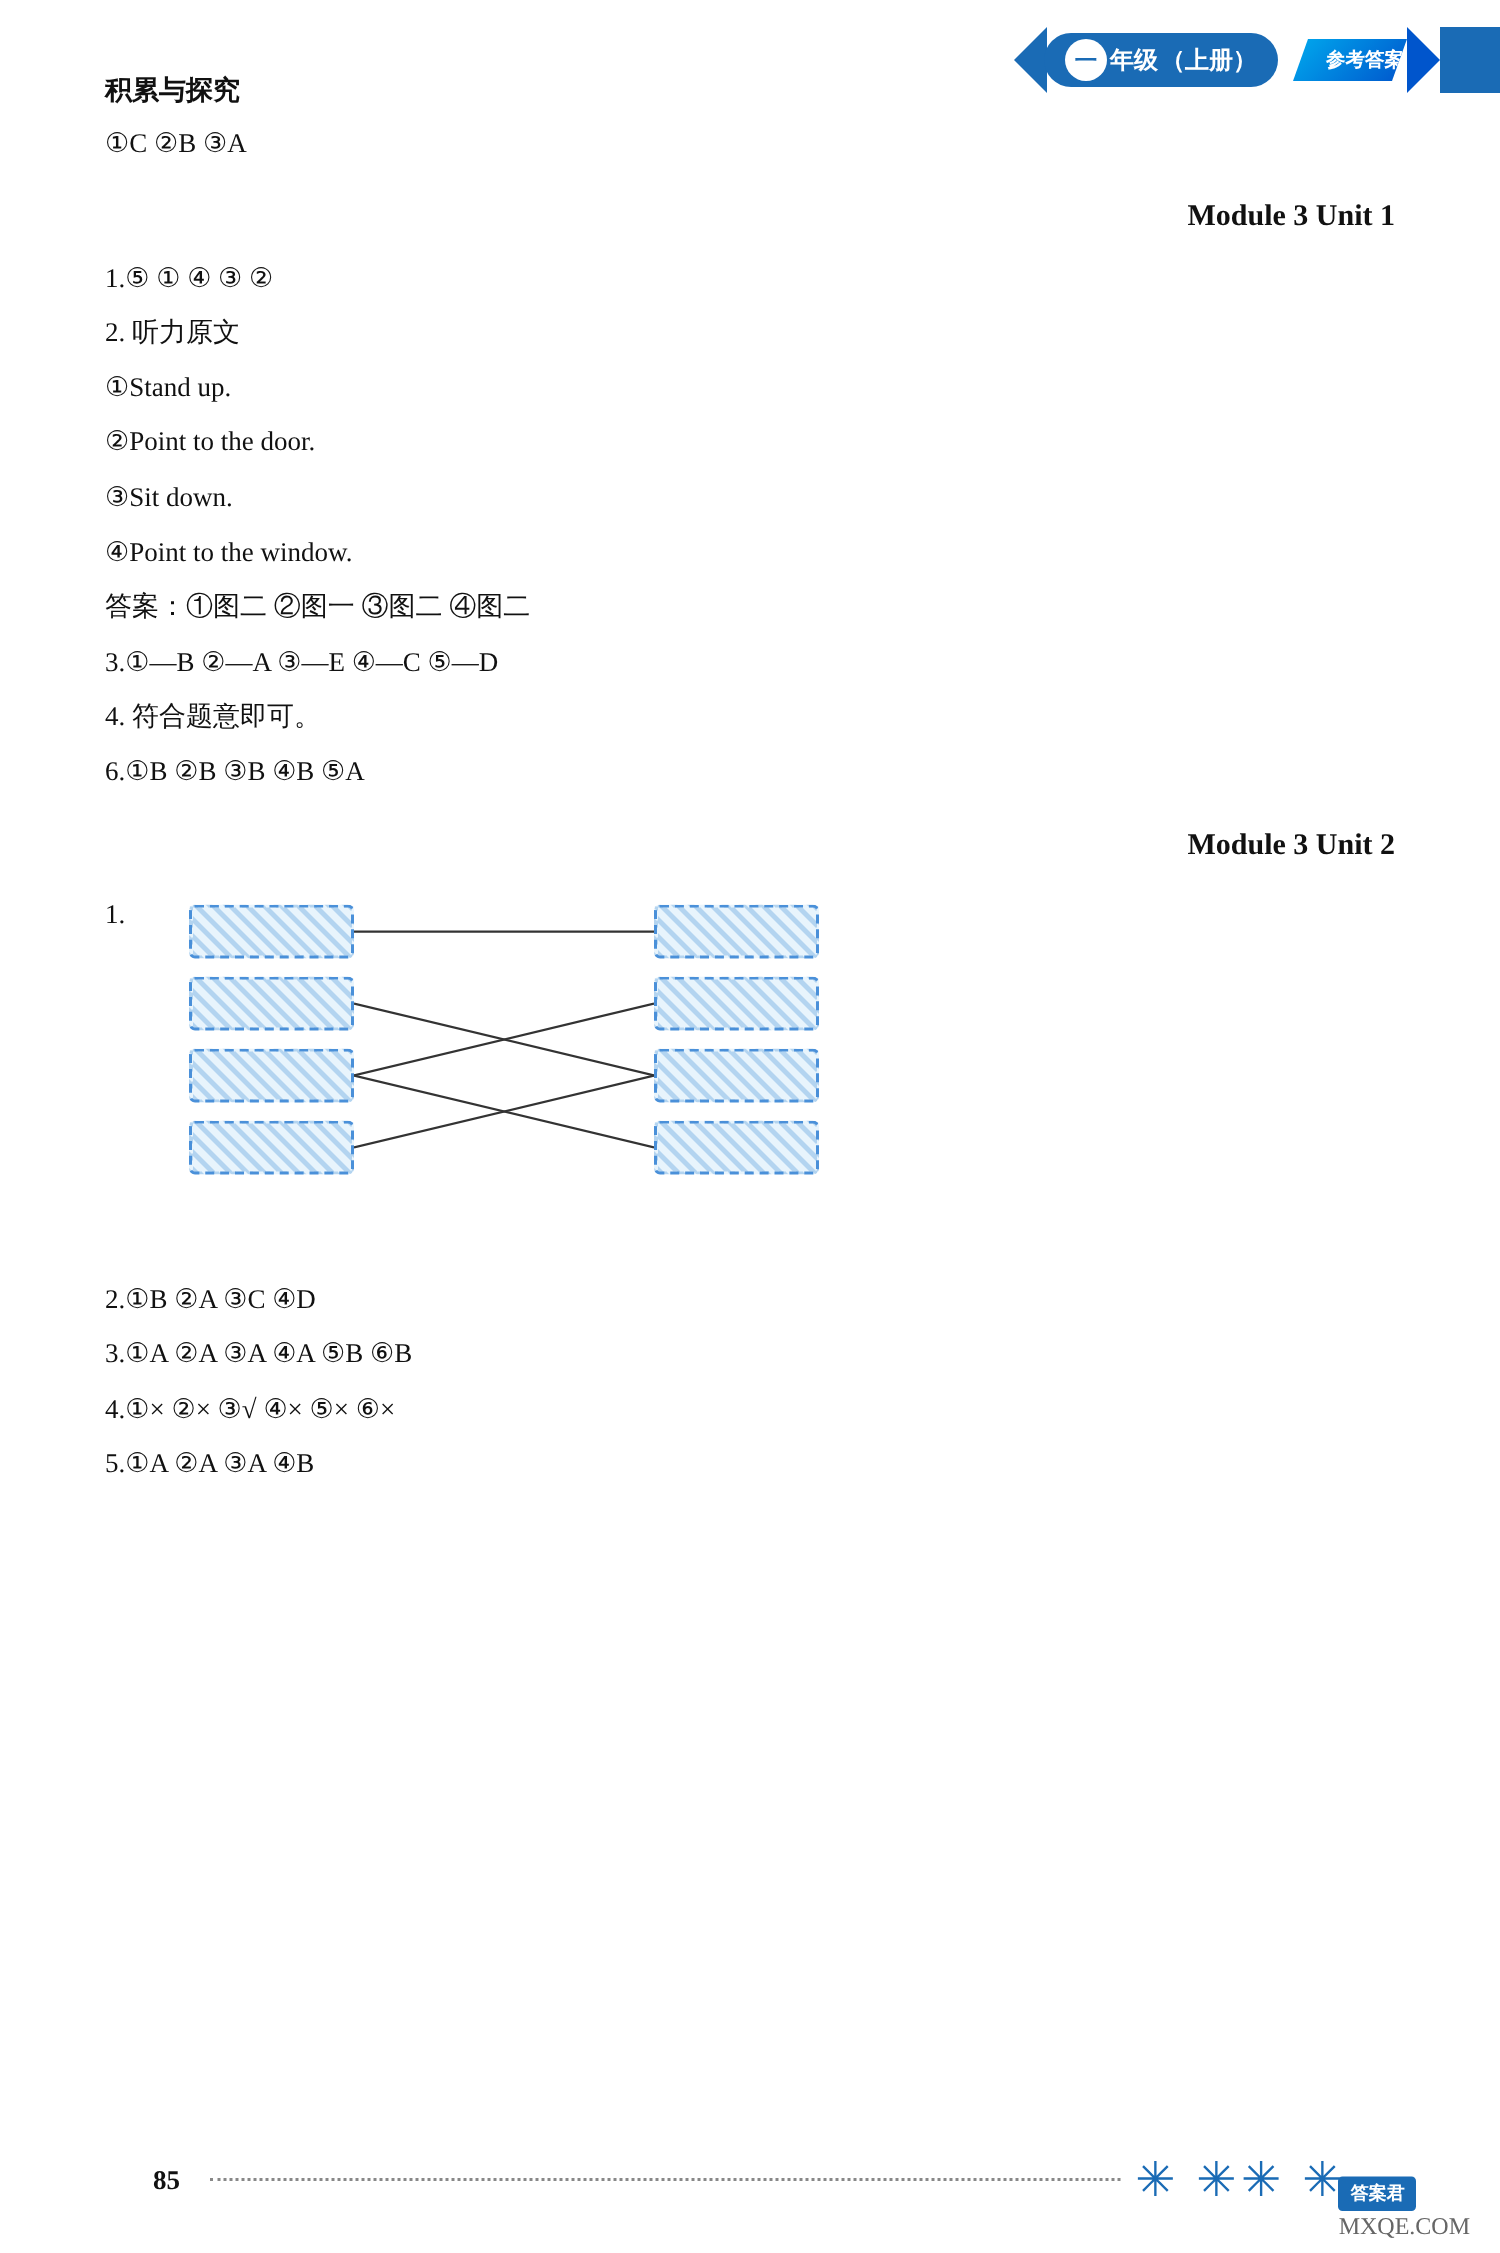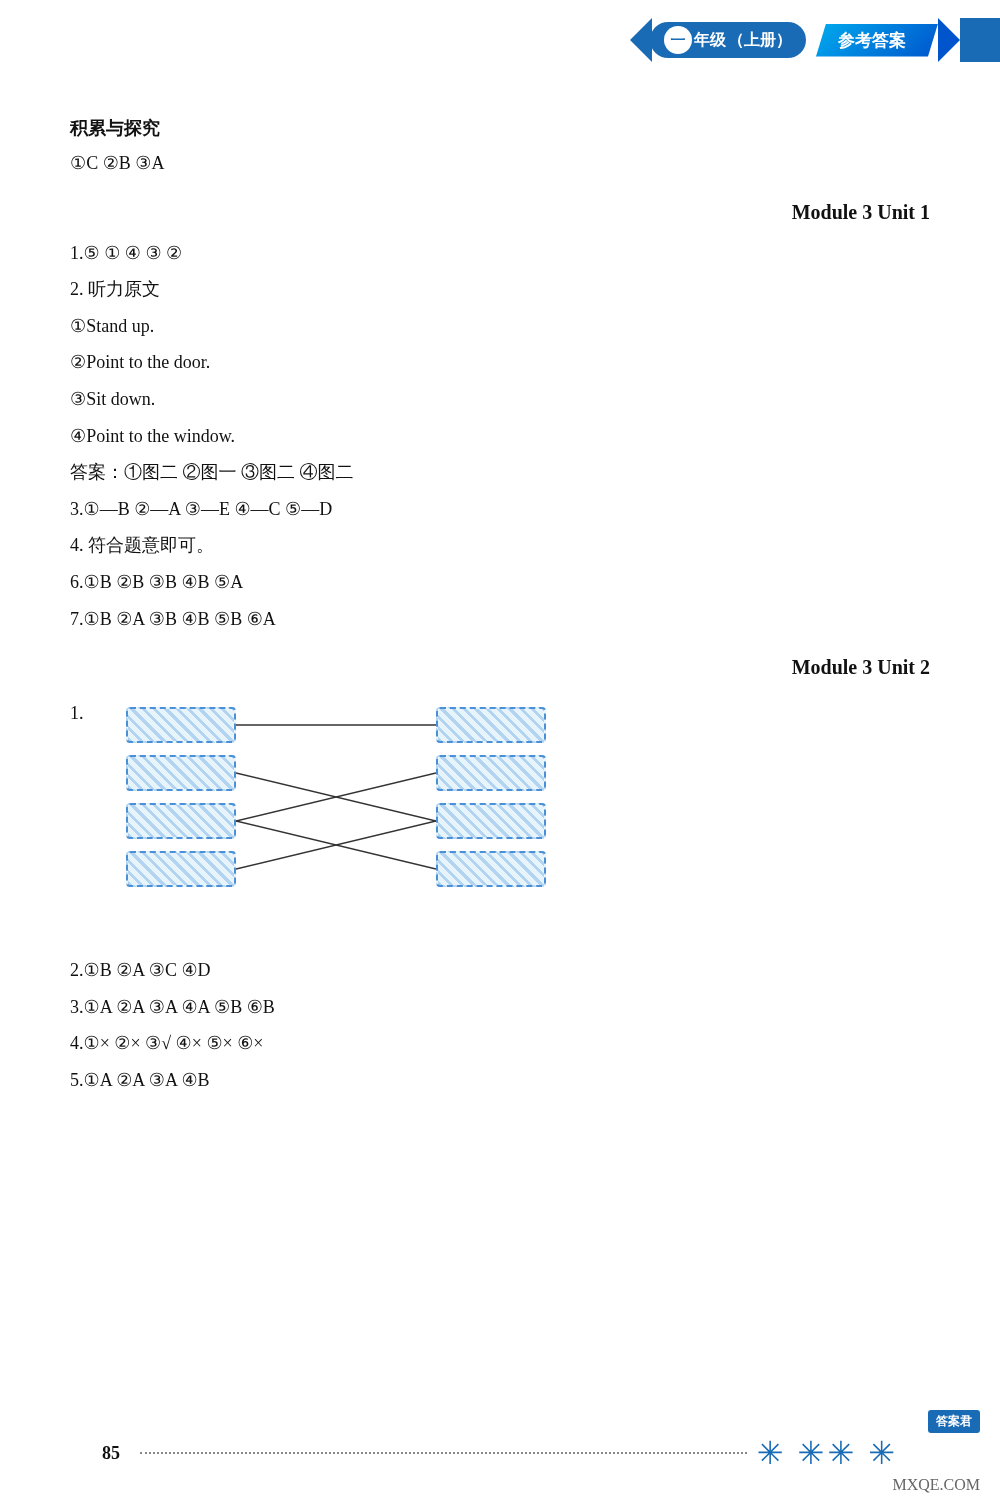--- a/index.html
+++ b/index.html
@@ -45,40 +45,40 @@
       background: #fff;
       color: #1a6bb5;
       border-radius: 50%;
       width: 28px; height: 28px;
       display: flex; align-items: center; justify-content: center;
       font-size: 15px; font-weight: bold;
     }
     .header-ref-box {
       background: linear-gradient(135deg, #00aaee, #0055cc);
       color: #fff;
-      font-size: 17px;
-      font-weight: bold;
-      padding: 5px 32px 5px 22px;
+      font-size: 13px;
+      font-weight: bold;
+      padding: 5px 2px 5px 22px;
       clip-path: polygon(10px 0%, 100% 0%, calc(100% - 10px) 100%, 0% 100%);
       white-space: nowrap;
     }
     .header-arrow-right {
       width: 0; height: 0;
       border-top: 22px solid transparent;
       border-bottom: 22px solid transparent;
       border-left: 22px solid #0055cc;
     }
     .header-blue-rect {
       background: #1a6bb5;
       width: 40px; height: 44px;
     }
 
     
     .content {
-      padding: 116px 70px 60px 70px;
+      padding: 48px 70px 60px 70px;
     }
 
     .section-title {
       font-size: 18px;
       font-weight: bold;
       margin-bottom: 8px;
     }
 
     .row {
       margin-bottom: 6px;
@@ -168,21 +168,20 @@
   <div class="row">1.⑤  ①  ④  ③  ②</div>
   <div class="row">2. 听力原文</div>
   <div class="row">①Stand up.</div>
   <div class="row">②Point to the door.</div>
   <div class="row">③Sit down.</div>
   <div class="row">④Point to the window.</div>
   <div class="row">答案：①图二  ②图一  ③图二  ④图二</div>
   <div class="row">3.①—B  ②—A  ③—E  ④—C  ⑤—D</div>
   <div class="row">4. 符合题意即可。</div>
   <div class="row">6.①B  ②B  ③B  ④B  ⑤A</div>
-  <div class="row">7.①B  ②A  ③B  ④B  ⑤B  ⑥A</div>
 
   <div class="module-header">Module 3    Unit 2</div>
 
   <div style="display:flex; align-items:flex-start; margin-bottom:14px;">
     <div style="font-size:18px; margin-right:12px; margin-top:10px;">1.</div>
     <div class="match-diagram">
 
       <div class="match-left">
         <div class="match-box"></div>
         <div class="match-box"></div>
@@ -217,16 +216,16 @@
   <div class="row">5.①A  ②A  ③A  ④B</div>
 
 </div>
 
 <div style="position:absolute; bottom:30px; left:0; right:0; display:flex; align-items:center; padding:0 102px;">
   <span class="page-num">85</span>
   <div class="dotted-line"></div>
   <span style="font-size:32px; color:#1a6bb5; letter-spacing:3px;">✳ ✳✳ ✳</span>
 </div>
 
-<div style="position:absolute; bottom:8px; right:20px; display:flex; flex-direction:column; align-items:flex-end;gap:41px;">
+<div style="position:absolute; bottom:8px; right:20px; display:flex; flex-direction:column; align-items:flex-start;">
   <div style="background:#1a6bb5; color:#fff; font-size:12px; font-weight:bold; padding:3px 8px; border-radius:3px;">答案君</div>
   <div style="font-size:16px; color:#666; margin-top:2px;">MXQE.COM</div>
 </div>
 
 </body></html>

